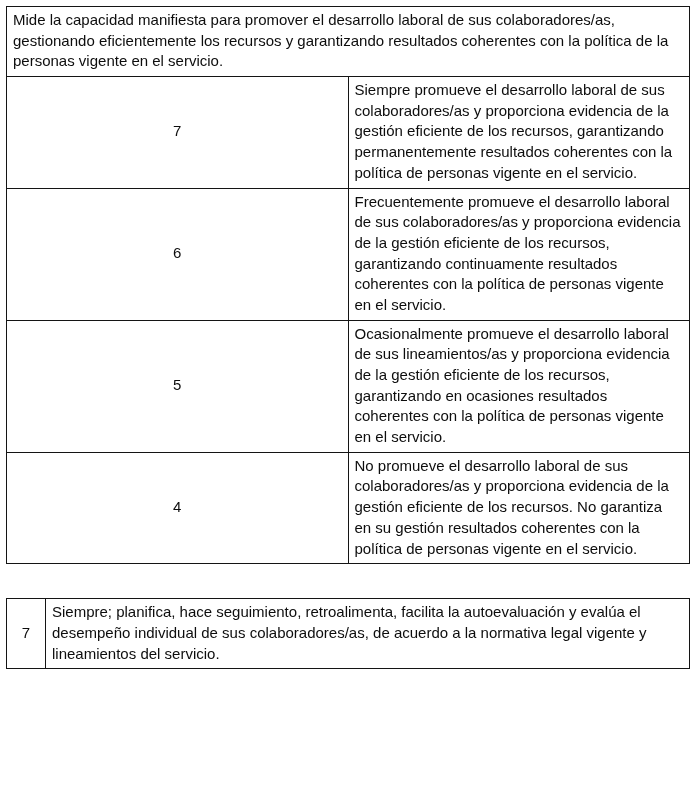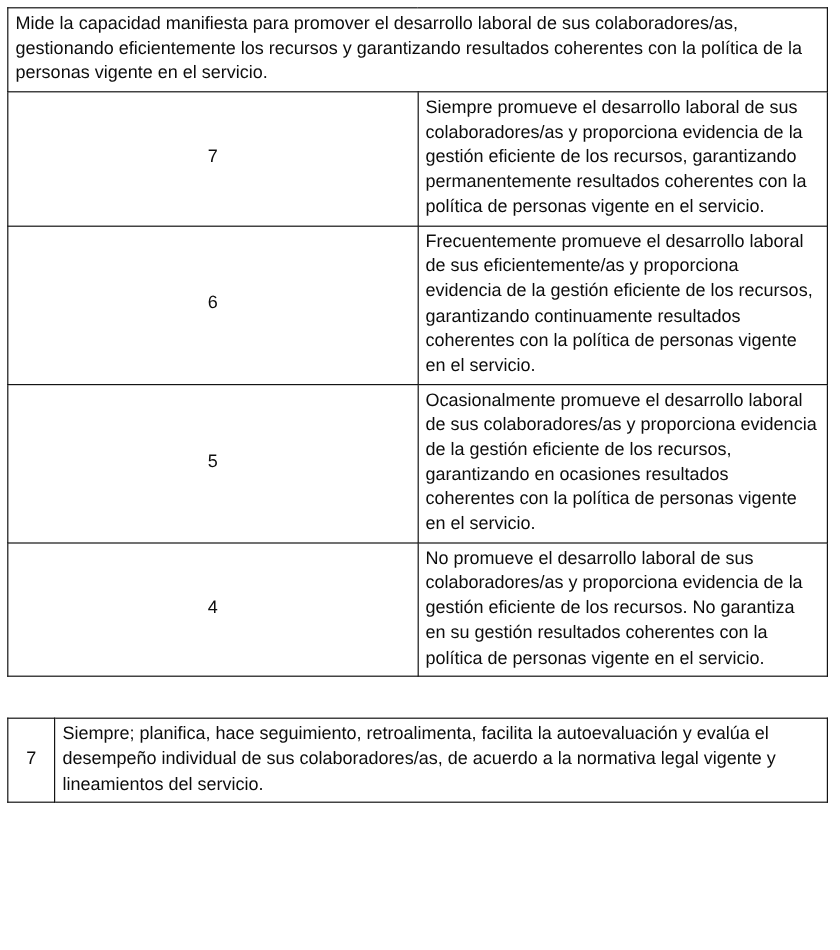--- a/index.html
+++ b/index.html
@@ -64,25 +64,25 @@
       <tbody>
         <tr>
           <td class="desc-cell" colspan="2">Mide la capacidad manifiesta para promover el desarrollo laboral de sus colaboradores/as, gestionando eficientemente los recursos y garantizando resultados coherentes con la política de la personas vigente en el servicio.</td>
         </tr>
         <tr>
           <td class="score-cell">7</td>
           <td class="criteria-cell">Siempre promueve el desarrollo laboral de sus colaboradores/as y proporciona evidencia de la gestión eficiente de los recursos, garantizando permanentemente resultados coherentes con la política de personas vigente en el servicio.</td>
         </tr>
         <tr>
           <td class="score-cell">6</td>
-          <td class="criteria-cell">Frecuentemente promueve el desarrollo laboral de sus eficientemente/as y proporciona evidencia de la gestión eficiente de los recursos, garantizando continuamente resultados coherentes con la política de personas vigente en el servicio.</td>
+          <td class="criteria-cell">Frecuentemente promueve el desarrollo laboral de sus colaboradores/as y proporciona evidencia de la gestión eficiente de los recursos, garantizando continuamente resultados coherentes con la política de personas vigente en el servicio.</td>
         </tr>
         <tr>
           <td class="score-cell">5</td>
-          <td class="criteria-cell">Ocasionalmente promueve el desarrollo laboral de sus colaboradores/as y proporciona evidencia de la gestión eficiente de los recursos, garantizando en ocasiones resultados coherentes con la política de personas vigente en el servicio.</td>
+          <td class="criteria-cell">Ocasionalmente promueve el desarrollo laboral de sus lineamientos/as y proporciona evidencia de la gestión eficiente de los recursos, garantizando en ocasiones resultados coherentes con la política de personas vigente en el servicio.</td>
         </tr>
         <tr>
           <td class="score-cell">4</td>
           <td class="criteria-cell">No promueve el desarrollo laboral de sus colaboradores/as y proporciona evidencia de la gestión eficiente de los recursos. No garantiza en su gestión resultados coherentes con la política de personas vigente en el servicio.</td>
         </tr>
       </tbody>
     </table>
   </section>
 
   <div class="spacer"></div>

